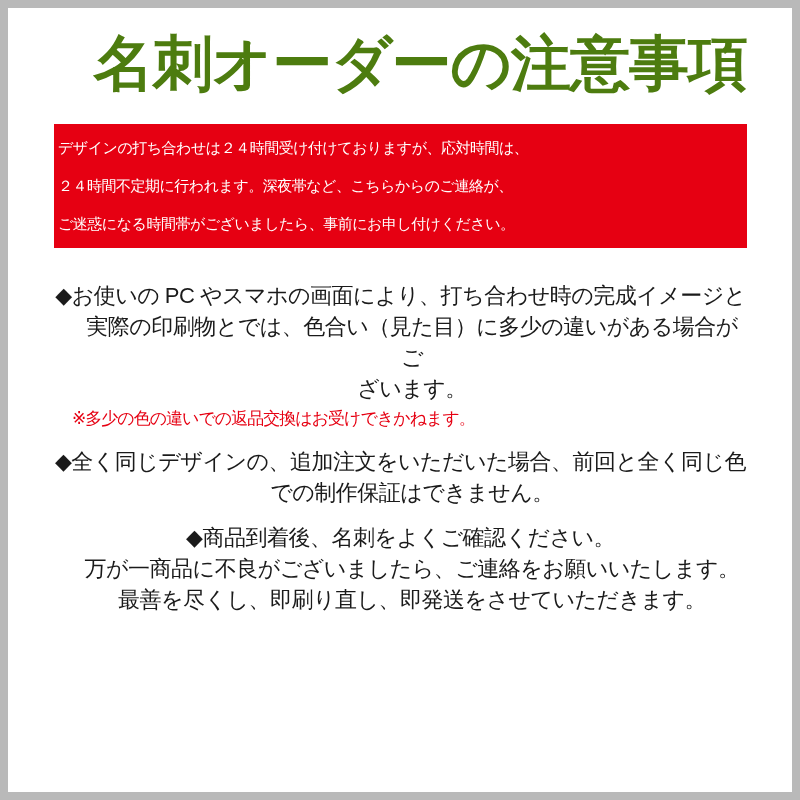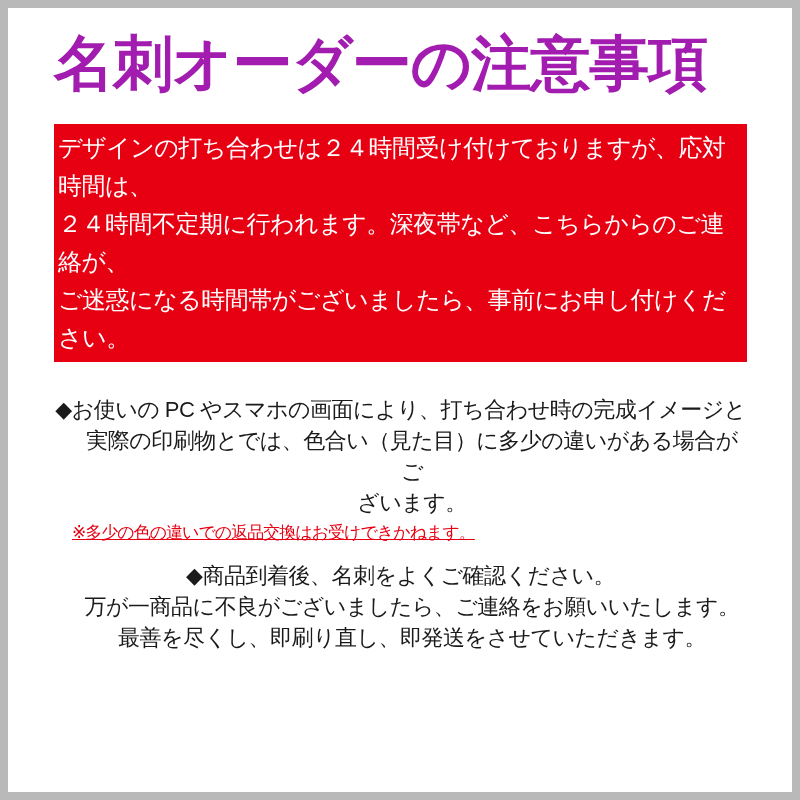--- a/index.html
+++ b/index.html
@@ -18,37 +18,37 @@
     overflow: hidden;
   }
   .content {
     box-sizing: border-box;
     width: 100%;
     height: 100%;
     padding: 0 45px 0 46px;
   }
   .title {
     margin: 14px 0 0 0;
-    text-align: left;
-    color: #a21caf;
+    text-align: right;
+    color: #4d7c0f;
     font-size: 60px;
     line-height: 1.4;
     font-weight: bold;
     letter-spacing: -1px;
     white-space: nowrap;
   }
   .banner {
     margin-top: 18px;
     background: #e60012;
     color: #ffffff;
     padding: 5px 4px;
   }
   .banner-text {
     margin: 0;
-    font-size: 24px;
+    font-size: 15px;
     line-height: 38px;
     letter-spacing: -0.5px;
     white-space: pre-line;
   }
   .sections {
     margin-top: 32px;
   }
   .section {
     margin-bottom: 14px;
   }
@@ -63,21 +63,20 @@
     text-indent: -23px;
     text-align: center;
   }
   .note {
     margin: 2px 0 0 18px;
     color: #e60012;
     font-size: 17px;
     line-height: 26px;
     letter-spacing: -1px;
     white-space: pre-line;
-    text-decoration: underline;
   }
 </style>
 </head>
 <body>
 
 <div class="page">
   <div class="content">
 
     <h1 class="title">名刺オーダーの注意事項</h1>
 
@@ -90,20 +89,22 @@
     <div class="sections">
 
       <section class="section">
         <p class="section-body">◆お使いの PC やスマホの画面により、打ち合わせ時の完成イメージと
 実際の印刷物とでは、色合い（見た目）に多少の違いがある場合がご
 ざいます。</p>
         <p class="note">※多少の色の違いでの返品交換はお受けできかねます。</p>
       </section>
 
       <section class="section">
+        <p class="section-body">◆全く同じデザインの、追加注文をいただいた場合、前回と全く同じ色
+での制作保証はできません。</p>
       </section>
 
 
       <section class="section">
         <p class="section-body">◆商品到着後、名刺をよくご確認ください。
 万が一商品に不良がございましたら、ご連絡をお願いいたします。
 最善を尽くし、即刷り直し、即発送をさせていただきます。</p>
 
       </section>
 

